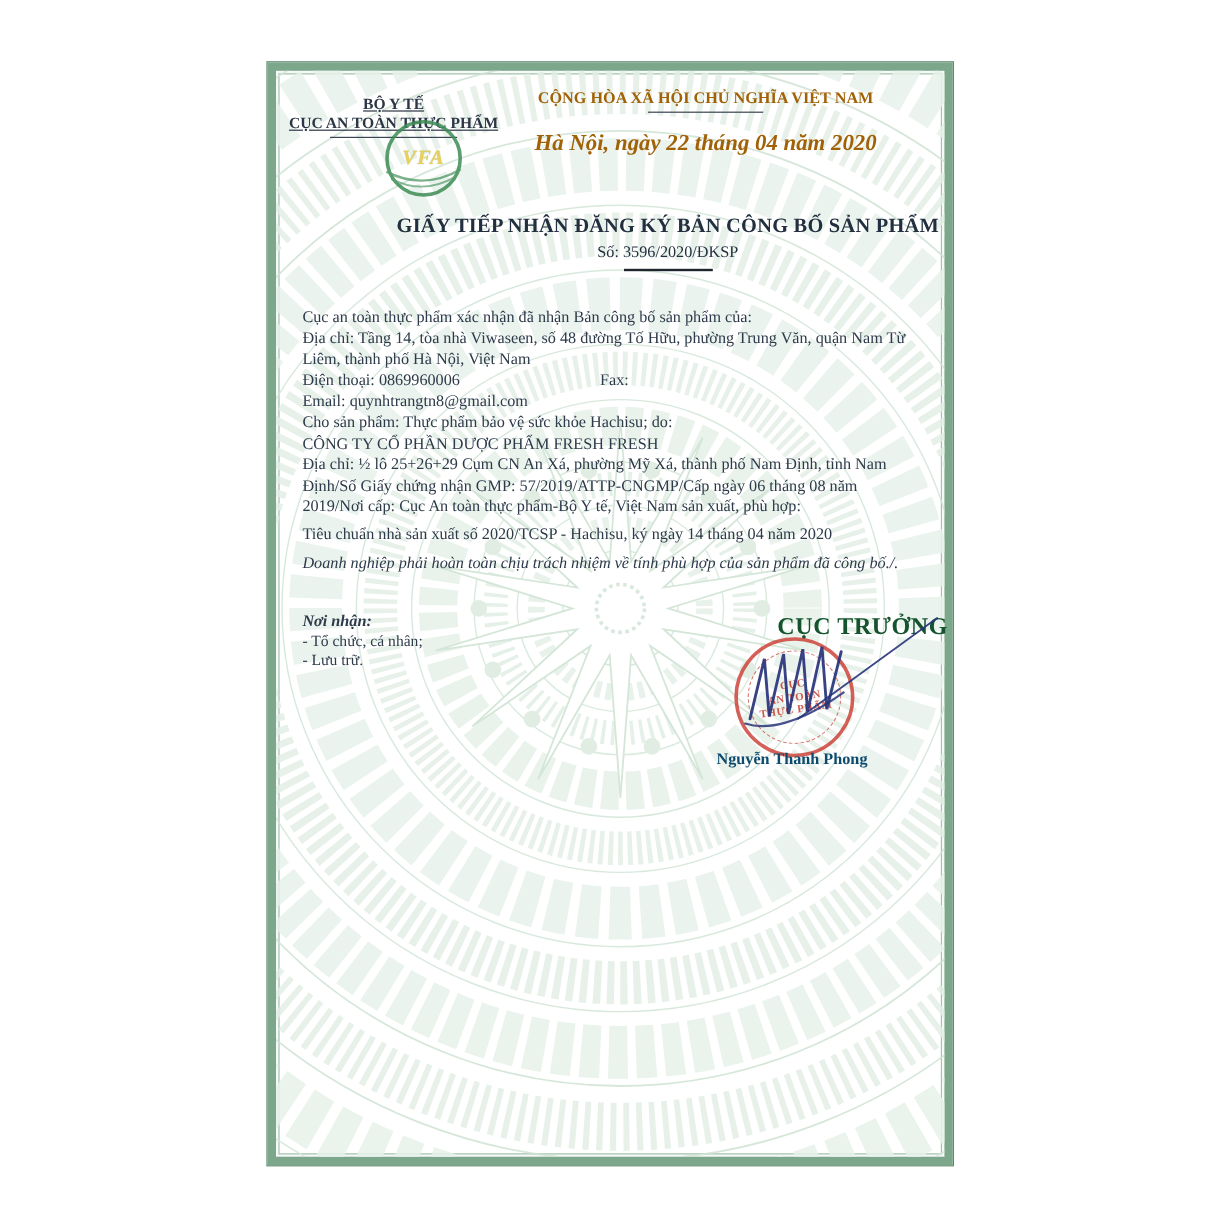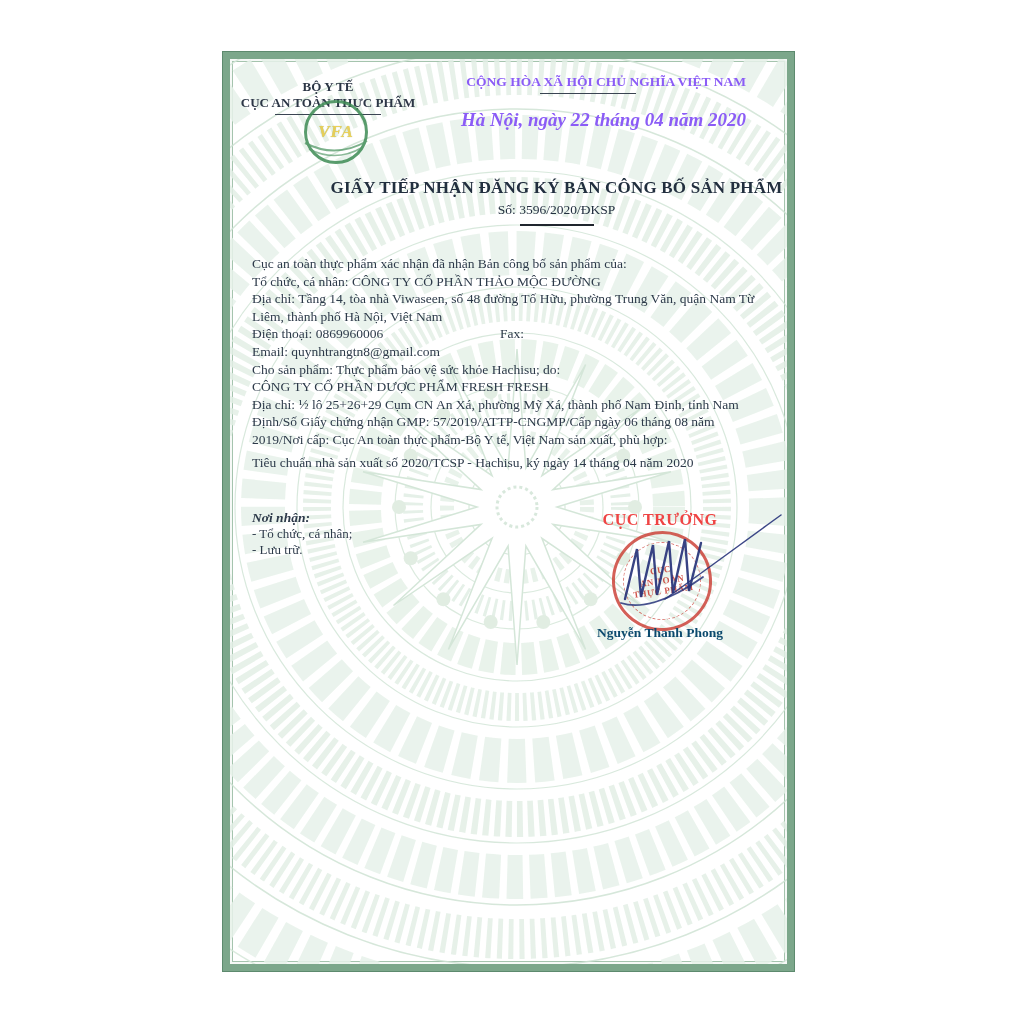--- a/index.html
+++ b/index.html
@@ -5,50 +5,50 @@
   html,body{margin:0;padding:0;background:#ffffff;}
   .screenshot{position:relative;width:1024px;height:1024px;background:#ffffff;overflow:hidden;
     font-family:"Liberation Serif","DejaVu Serif",serif;color:#2d3a4a;}
   .page{position:absolute;left:223px;top:52px;width:571px;height:919px;box-sizing:border-box;
     border:7px solid #7ca78b;background:#ffffff;
     box-shadow:0 0 0 1px #5d8a6e, inset 0 0 0 2px rgba(255,255,255,.9), inset 0 0 0 3px #a5c4ae;}
   .pattern{position:absolute;left:0;top:0;width:557px;height:905px;opacity:.85;pointer-events:none;}
   .content{position:absolute;left:0;top:0;width:557px;height:905px;}
 
   .hdr-left{position:absolute;left:0;top:20px;width:196px;text-align:center;font-weight:bold;
-    font-size:13px;line-height:16px;color:#2c3646;}
+    font-size:13px;line-height:16px;color:#2c3646;text-decoration:underline;}
   .hdr-rule{height:0;border-top:1.5px solid #3a4452;margin:3px auto 0 auto;}
-  .logo{position:absolute;left:74px;top:41px;width:58px;height:58px;border:3px solid #3e8c55;
+  .logo{position:absolute;left:91px;top:41px;width:58px;height:58px;border:3px solid #3e8c55;
     border-radius:50%;opacity:.85;display:flex;align-items:center;justify-content:center;}
   .logo-txt{font-style:italic;font-weight:bold;font-size:17px;color:#e8c93f;
     text-shadow:0 0 1px #8fae79;letter-spacing:1px;}
   .logo-swoosh{position:absolute;left:-6px;top:34px;width:70px;height:24px;}
 
-  .hdr-right{position:absolute;left:200px;top:14px;width:316px;text-align:right;color:#8b5cf6;}
+  .hdr-right{position:absolute;left:200px;top:14px;width:316px;text-align:center;color:#a16207;}
   .hdr-nation{font-weight:bold;font-size:13.5px;line-height:17px;}
   .hdr-motto{font-weight:bold;font-size:13px;line-height:17px;}
   .hdr-date{margin-top:15px;font-weight:bold;font-style:italic;font-size:19px;}
 
   .title-block{position:absolute;left:0;top:119px;width:653px;text-align:center;color:#222f3f;}
   .title-main{font-weight:bold;font-size:17px;letter-spacing:.2px;}
   .title-no{font-size:13.5px;margin-top:4px;}
   .title-rule{width:74px;height:2px;background:#20262e;margin:6px auto 0 auto;}
 
   .body-block{position:absolute;left:22px;top:196px;width:514px;font-size:13.5px;line-height:17.6px;}
   .body-block p{margin:0;}
   .phone-row{position:relative;}
   .fax{position:absolute;left:248px;top:0;}
   .gap-top{margin-top:5px !important;}
   .disclaimer{font-style:italic;margin-top:6px !important;}
 
   .recipients{position:absolute;left:22px;top:451px;font-size:13px;line-height:16px;}
   .recipients .rt{font-weight:bold;font-style:italic;font-size:13.5px;margin-bottom:0;}
 
-  .signer-title{position:absolute;left:300px;top:452px;width:260px;text-align:center;
-    font-weight:bold;font-size:16px;letter-spacing:.5px;color:#ef4444;}
+  .signer-title{position:absolute;left:300px;top:452px;width:260px;text-align:right;
+    font-weight:bold;font-size:20px;letter-spacing:.5px;color:#14532d;}
   .stamp{position:absolute;left:382px;top:472px;width:94px;height:94px;border-radius:50%;
     border:3px solid rgba(201,56,46,.8);display:flex;align-items:center;justify-content:center;
     transform:rotate(-8deg);}
   .stamp-inner{width:76px;height:76px;border-radius:50%;border:1.5px dashed rgba(201,56,46,.65);
     display:flex;flex-direction:column;align-items:center;justify-content:center;
     color:rgba(201,56,46,.85);font-weight:bold;text-align:center;}
   .stamp-inner div{font-size:9px;line-height:10.5px;letter-spacing:.5px;}
   .signature{position:absolute;left:365px;top:448px;width:198px;height:118px;pointer-events:none;}
   .signer-name{position:absolute;left:320px;top:566px;width:220px;text-align:center;
     font-weight:bold;font-size:13.5px;color:#0c4a6e;}
@@ -121,31 +121,31 @@
       </div>
 
       <div class="title-block">
         <div class="title-main">GIẤY TIẾP NHẬN ĐĂNG KÝ BẢN CÔNG BỐ SẢN PHẨM</div>
         <div class="title-no">Số: 3596/2020/ĐKSP</div>
         <div class="title-rule"></div>
       </div>
 
       <div class="body-block">
         <p>Cục an toàn thực phẩm xác nhận đã nhận Bản công bố sản phẩm của:</p>
-        <p>Tổ chức, cá nhân: CÔNG TY CỔ PHẦN THẢO MỘC ĐƯỜNG</p>
         <p>Địa chỉ: Tầng 14, tòa nhà Viwaseen, số 48 đường Tố Hữu, phường Trung Văn, quận Nam Từ Liêm, thành phố Hà Nội, Việt Nam</p>
         <p class="phone-row">
           <span>Điện thoại: 0869960006</span>
           <span class="fax">Fax:</span>
         </p>
         <p>Email: quynhtrangtn8@gmail.com</p>
         <p>Cho sản phẩm: Thực phẩm bảo vệ sức khỏe Hachisu; do:</p>
         <p>CÔNG TY CỔ PHẦN DƯỢC PHẨM FRESH FRESH</p>
         <p>Địa chỉ: ½ lô 25+26+29 Cụm CN An Xá, phường Mỹ Xá, thành phố Nam Định, tỉnh Nam Định/Số Giấy chứng nhận GMP: 57/2019/ATTP-CNGMP/Cấp ngày 06 tháng 08 năm 2019/Nơi cấp: Cục An toàn thực phẩm-Bộ Y tế, Việt Nam sản xuất, phù hợp:</p>
         <p class="gap-top">Tiêu chuẩn nhà sản xuất số 2020/TCSP - Hachisu, ký ngày 14 tháng 04 năm 2020</p>
+        <p class="disclaimer">Doanh nghiệp phải hoàn toàn chịu trách nhiệm về tính phù hợp của sản phẩm đã công bố./.</p>
       </div>
 
       <div class="recipients">
         <div class="rt">Nơi nhận:</div>
         <div>- Tổ chức, cá nhân;</div>
         <div>- Lưu trữ.</div>
       </div>
 
       <div class="signer-title">CỤC TRƯỞNG</div>
 

